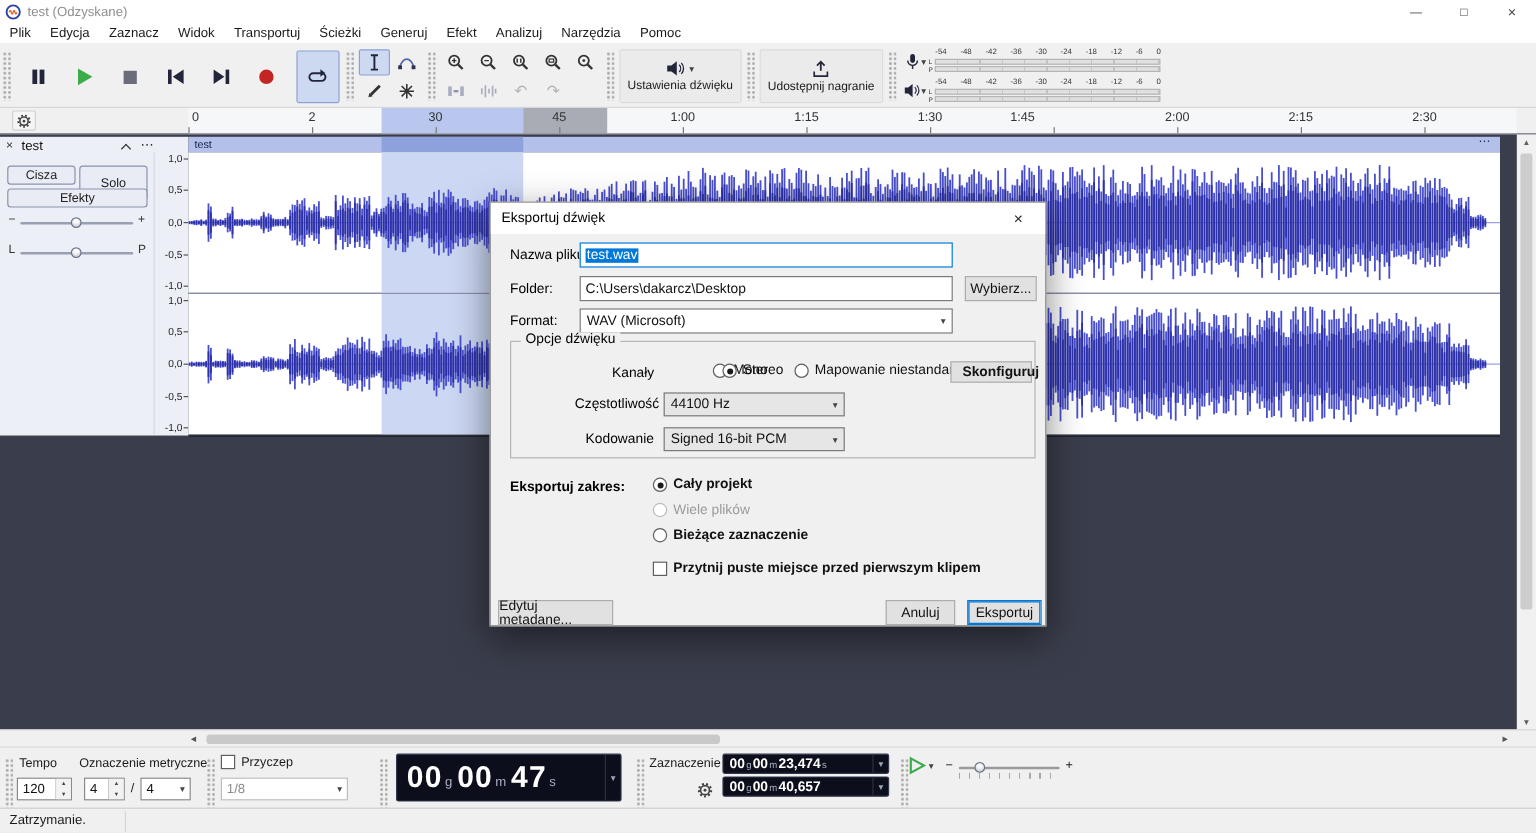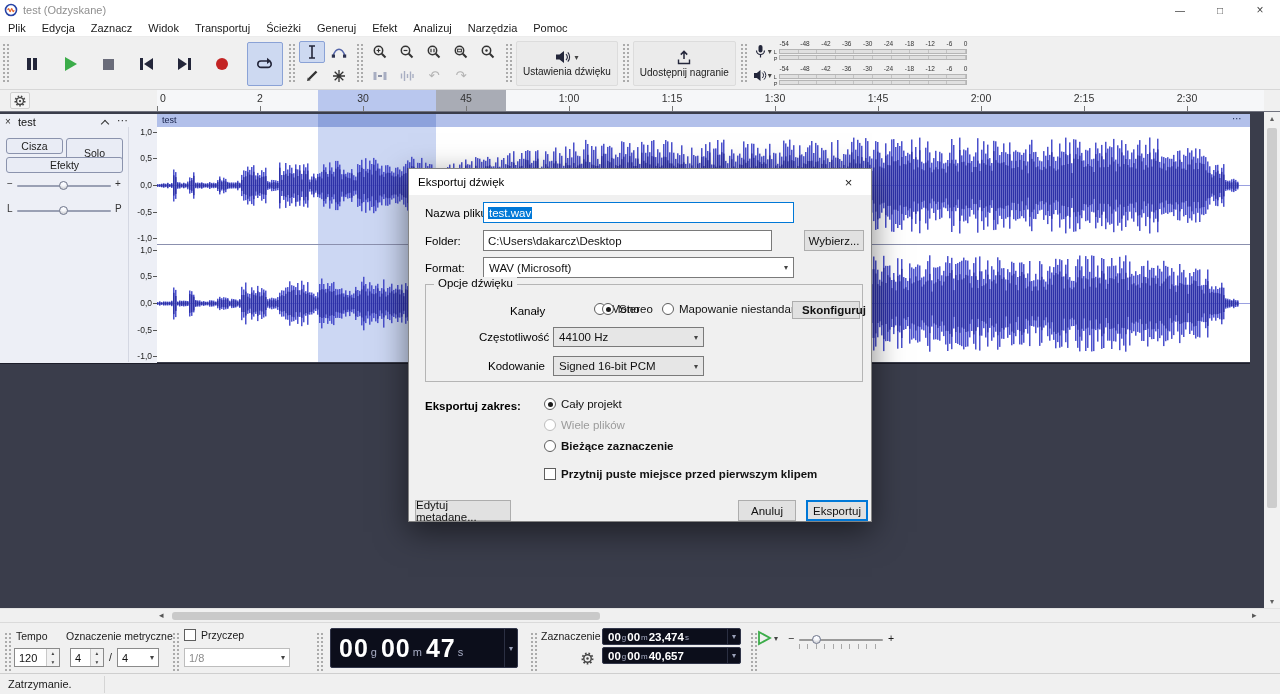--- a/index.html
+++ b/index.html
@@ -387,21 +387,21 @@
     <div id="ruler">
       <div id="ruler-sel"></div>
       <div id="ruler-gray"></div>
       <span class="tlabel first" style="left:3px">0</span>
       <span class="tlabel" style="left:103px">2</span>
       <span class="tlabel" style="left:206px">30</span>
       <span class="tlabel" style="left:309px">45</span>
       <span class="tlabel" style="left:412px">1:00</span>
       <span class="tlabel" style="left:515px">1:15</span>
       <span class="tlabel" style="left:618px">1:30</span>
-      <span class="tlabel" style="left:721px">1:45</span>
+      <span class="tlabel" style="left:695px">1:45</span>
       <span class="tlabel" style="left:824px">2:00</span>
       <span class="tlabel" style="left:927px">2:15</span>
       <span class="tlabel" style="left:1030px">2:30</span>
       <div class="tick" style="left:0px"></div>
         <div class="tick" style="left:103px"></div>
         <div class="tick" style="left:206px"></div>
         <div class="tick" style="left:309px"></div>
         <div class="tick" style="left:412px"></div>
         <div class="tick" style="left:515px"></div>
         <div class="tick" style="left:618px"></div>
@@ -2661,21 +2661,21 @@
       <span class="dtitle">Eksportuj dźwięk</span>
       <span id="dlg-close">×</span>
     </div>
 
     <span class="dlab" style="left:16px;top:38px;">Nazwa pliku:</span>
     <div class="dtxt focus" style="left:74px;top:33px;width:311px;height:21px;">
       <span class="hl">test.wav</span>
     </div>
 
     <span class="dlab" style="left:16px;top:66px;">Folder:</span>
-    <div class="dtxt" style="left:74px;top:61px;width:289px;height:21px;">
+    <div class="dtxt" style="left:74px;top:61px;width:311px;height:21px;">
       <span>C:\Users\dakarcz\Desktop</span>
     </div>
     <div class="dbtn" style="left:395px;top:61px;width:60px;height:21px;">
         <span>Wybierz...</span>
       </div>
 
     <span class="dlab" style="left:16px;top:93px;">Format:</span>
     <div class="dcombo" style="left:74px;top:88px;width:311px;height:21px;">
       <span>WAV (Microsoft)</span>
       <span class="caret">▾</span>
@@ -2708,21 +2708,21 @@
       </div>
 
       <span class="dlab" style="left:62px;top:75px;">Kodowanie</span>
       <div class="dcombo" style="left:127px;top:71px;width:151px;height:20px;background:#e6e6e6;">
         <span>Signed 16-bit PCM</span>
         <span class="caret">▾</span>
       </div>
     </div>
 
     <span class="dlab" style="left:16px;top:231px;font-weight:bold;">Eksportuj zakres:</span>
-    <div class="radio checked" style="left:135px;top:229px;font-weight:normal;">
+    <div class="radio checked" style="left:135px;top:229px;font-weight:bold;">
         <span class="dot"></span>
         <span>Cały projekt</span>
       </div>
     <div class="radio disabled" style="left:135px;top:250px;">
         <span class="dot"></span>
         <span>Wiele plików</span>
       </div>
     <div class="radio" style="left:135px;top:271px;font-weight:bold;">
         <span class="dot"></span>
         <span>Bieżące zaznaczenie</span>

